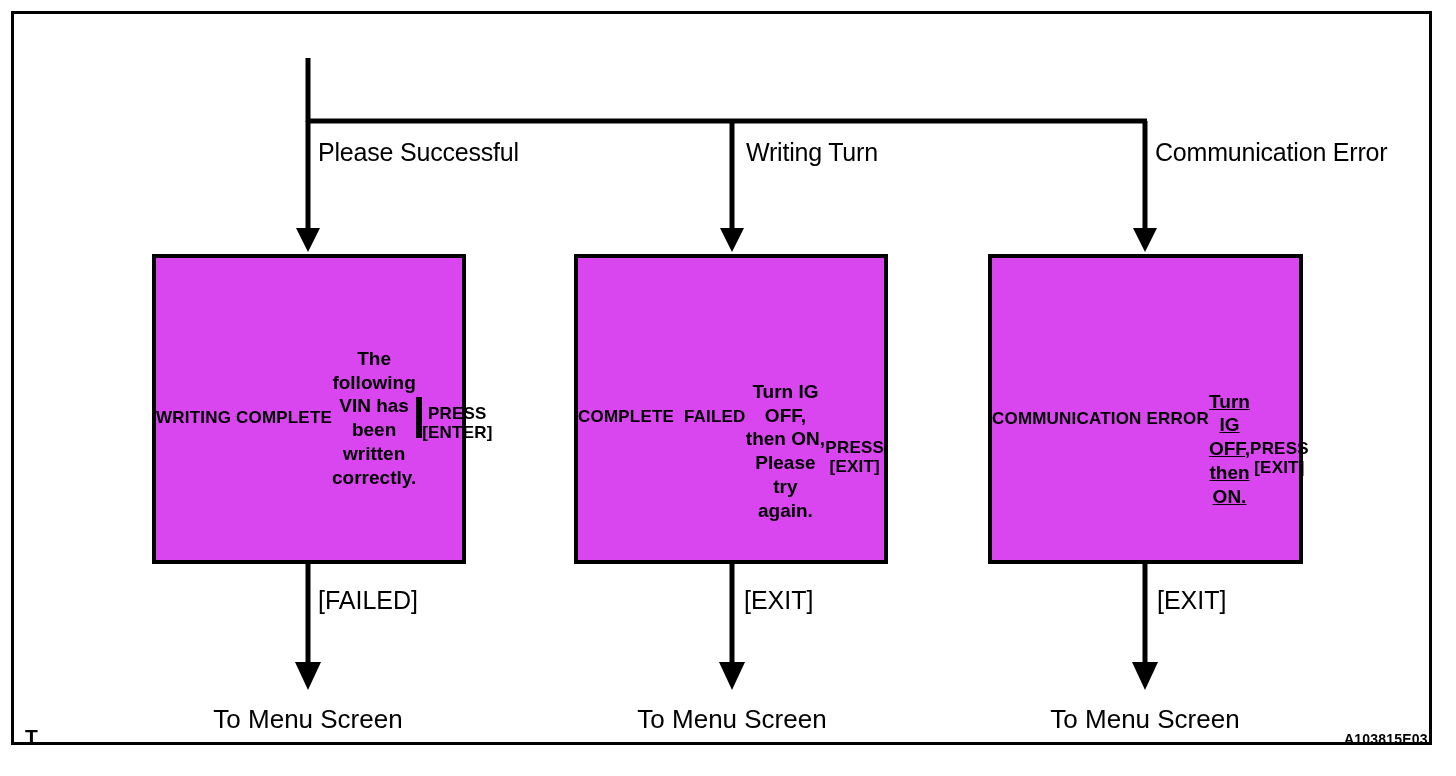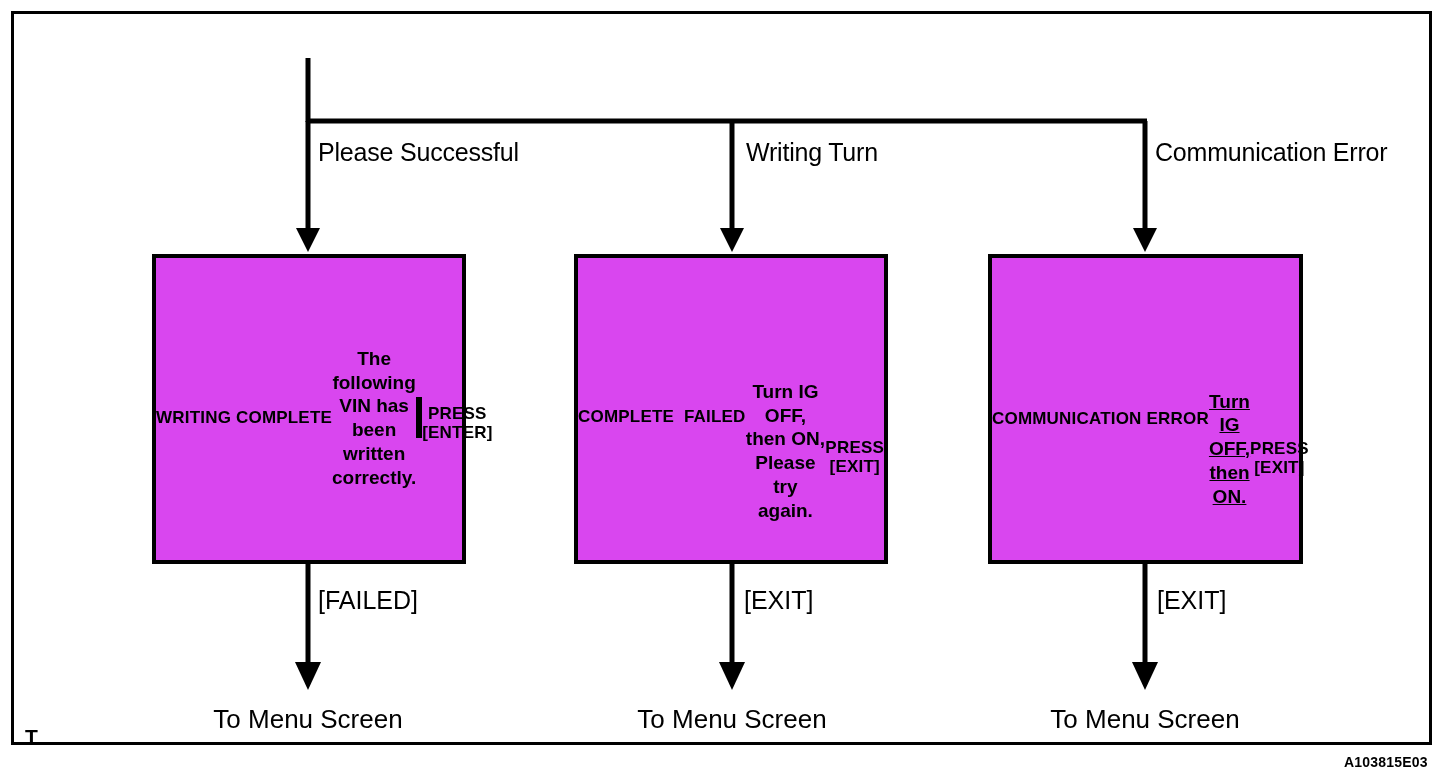--- a/index.html
+++ b/index.html
@@ -142,21 +142,21 @@
     left: 25px;
     top: 726px;
     font-family: "Liberation Sans", sans-serif;
     font-weight: 700;
     font-size: 21px;
     line-height: 1;
   }
   #figure-code {
     position: absolute;
     left: 1344px;
-    top: 755px;
+    top: 732px;
     font-family: "Liberation Sans", sans-serif;
     font-weight: 700;
     font-size: 14px;
     letter-spacing: 0.2px;
     line-height: 1;
   }
 </style>
 </head>
 <body>
 

